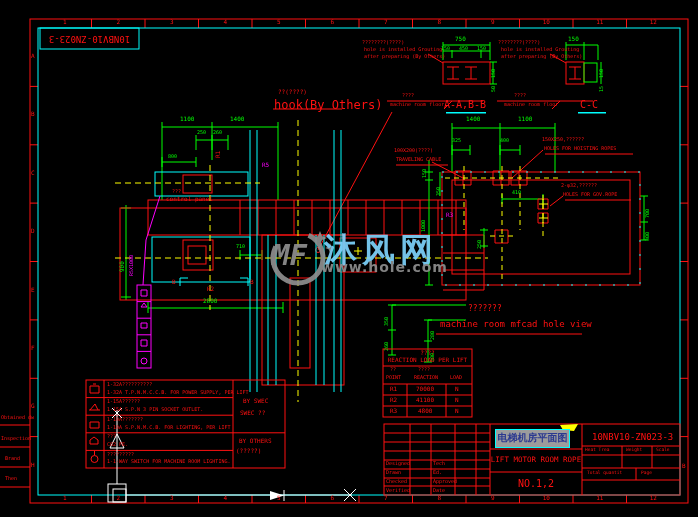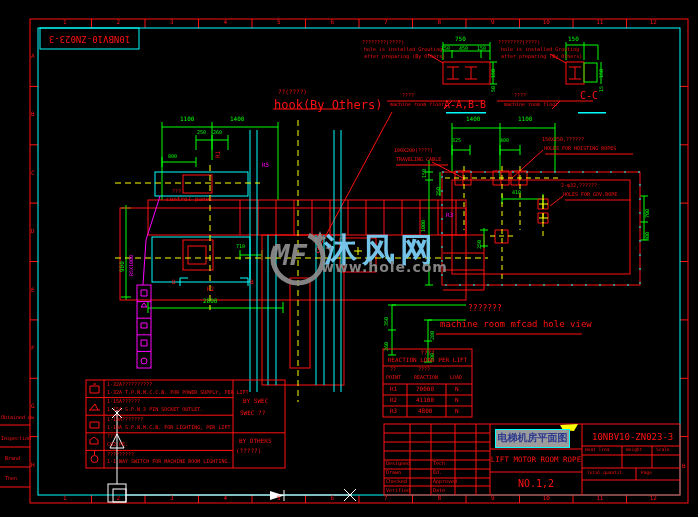--- a/index.html
+++ b/index.html
@@ -222,21 +222,21 @@
 <div class="t s10" style="left:444px;top:99px">A-A,B-B</div>
 
 <div class="t s5" style="left:498px;top:40px">????????(????)</div>
 <div class="t s5" style="left:501px;top:47px">hole is installed Grouting</div>
 <div class="t s5" style="left:501px;top:54px">after preparing (By Others)</div>
 <div class="t s6 g" style="left:568px;top:36px">150</div>
 <div class="t s5 g rot" style="left:599px;top:78px">150</div>
 <div class="t s5 g rot" style="left:599px;top:92px">15</div>
 <div class="t s5" style="left:514px;top:93px">????</div>
 <div class="t s5" style="left:504px;top:102px">machine room floor</div>
-<div class="t s10" style="left:580px;top:90px">C-C</div>
+<div class="t s10" style="left:580px;top:99px">C-C</div>
 
 <div class="t s6 g" style="left:180px;top:116px">1100</div>
 <div class="t s6 g" style="left:230px;top:116px">1400</div>
 <div class="t s5 g" style="left:197px;top:130px">250</div>
 <div class="t s5 g" style="left:213px;top:130px">260</div>
 <div class="t s5 g" style="left:168px;top:154px">800</div>
 <div class="t s6 rot" style="left:215px;top:158px">R1</div>
 <div class="t s6" style="left:278px;top:89px">??(????)</div>
 <div class="t s7" style="left:274px;top:99px">hook(By Others)</div>
 <div class="t s6 m" style="left:262px;top:162px">R5</div>

